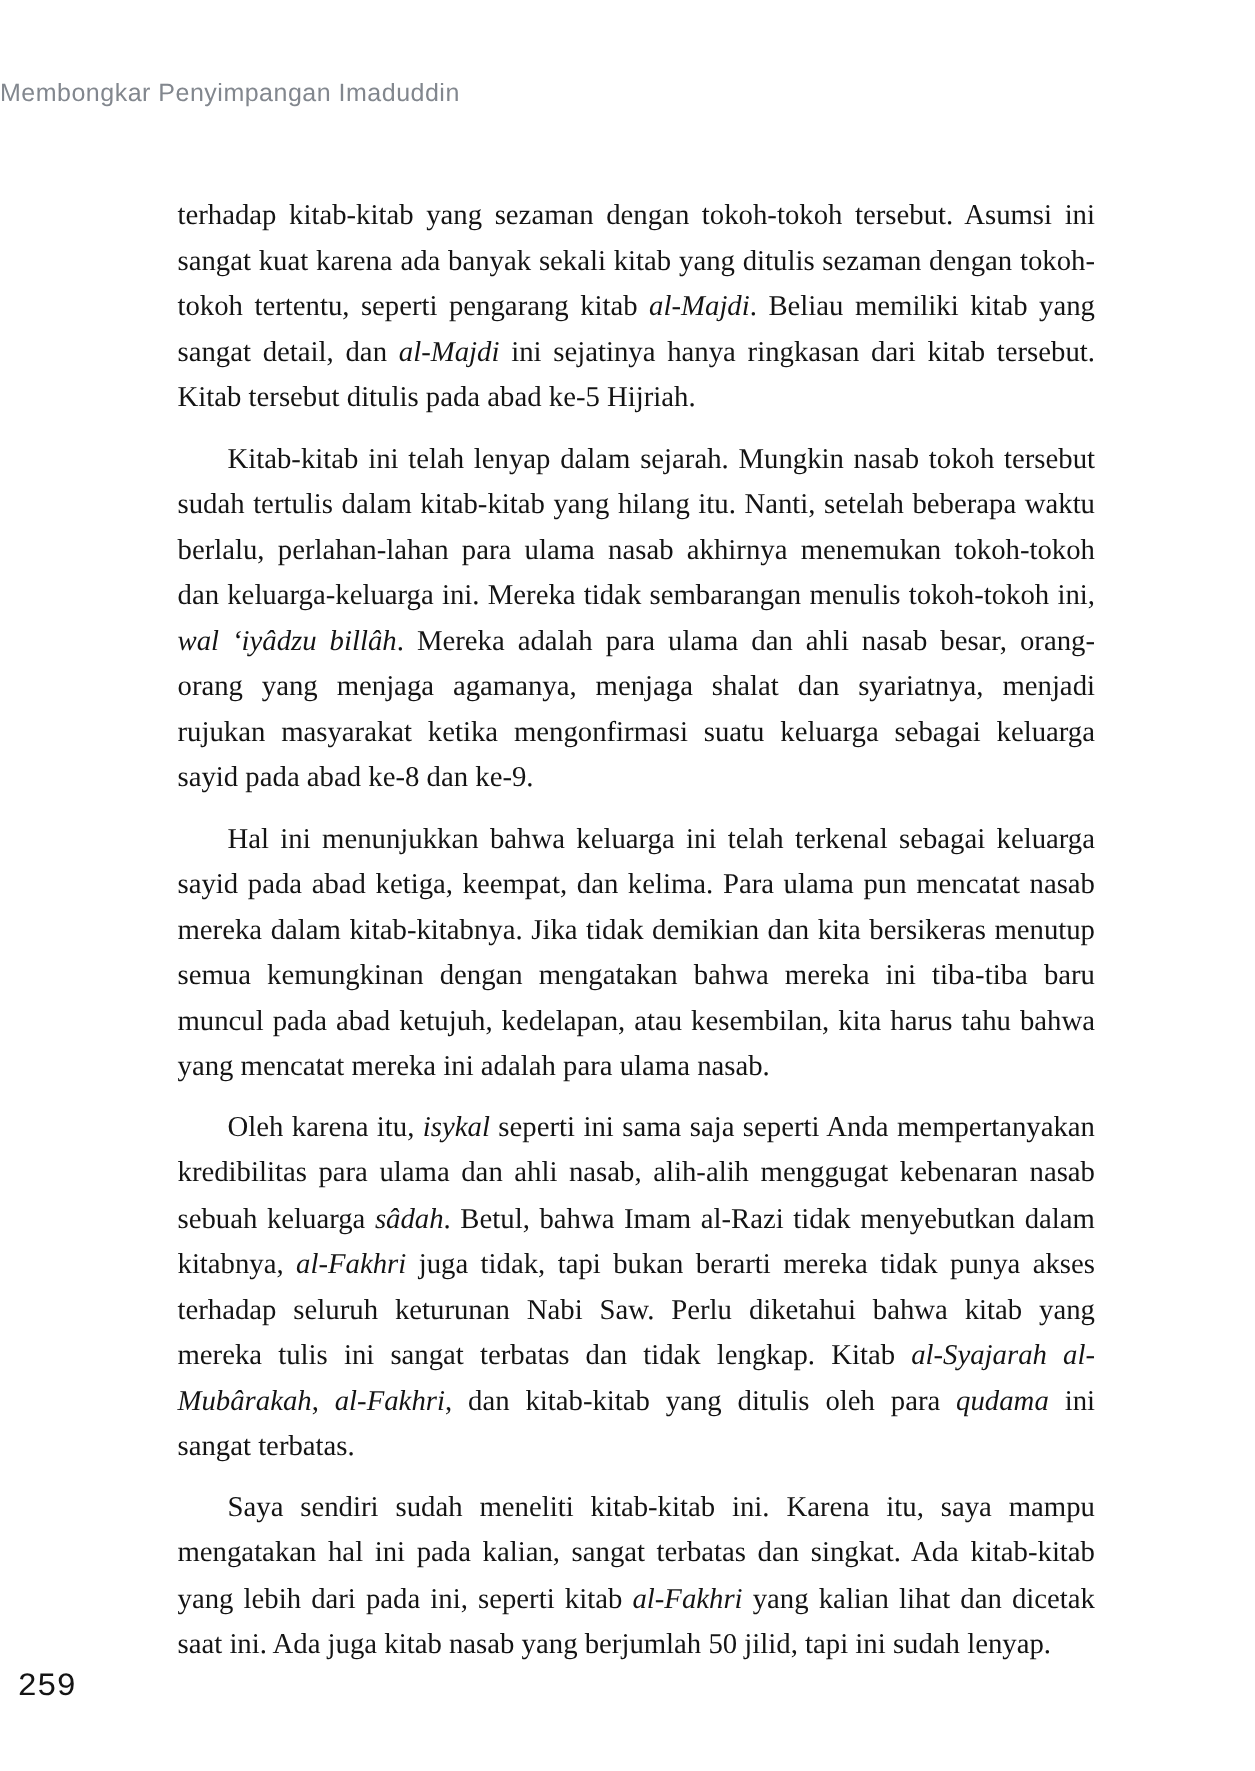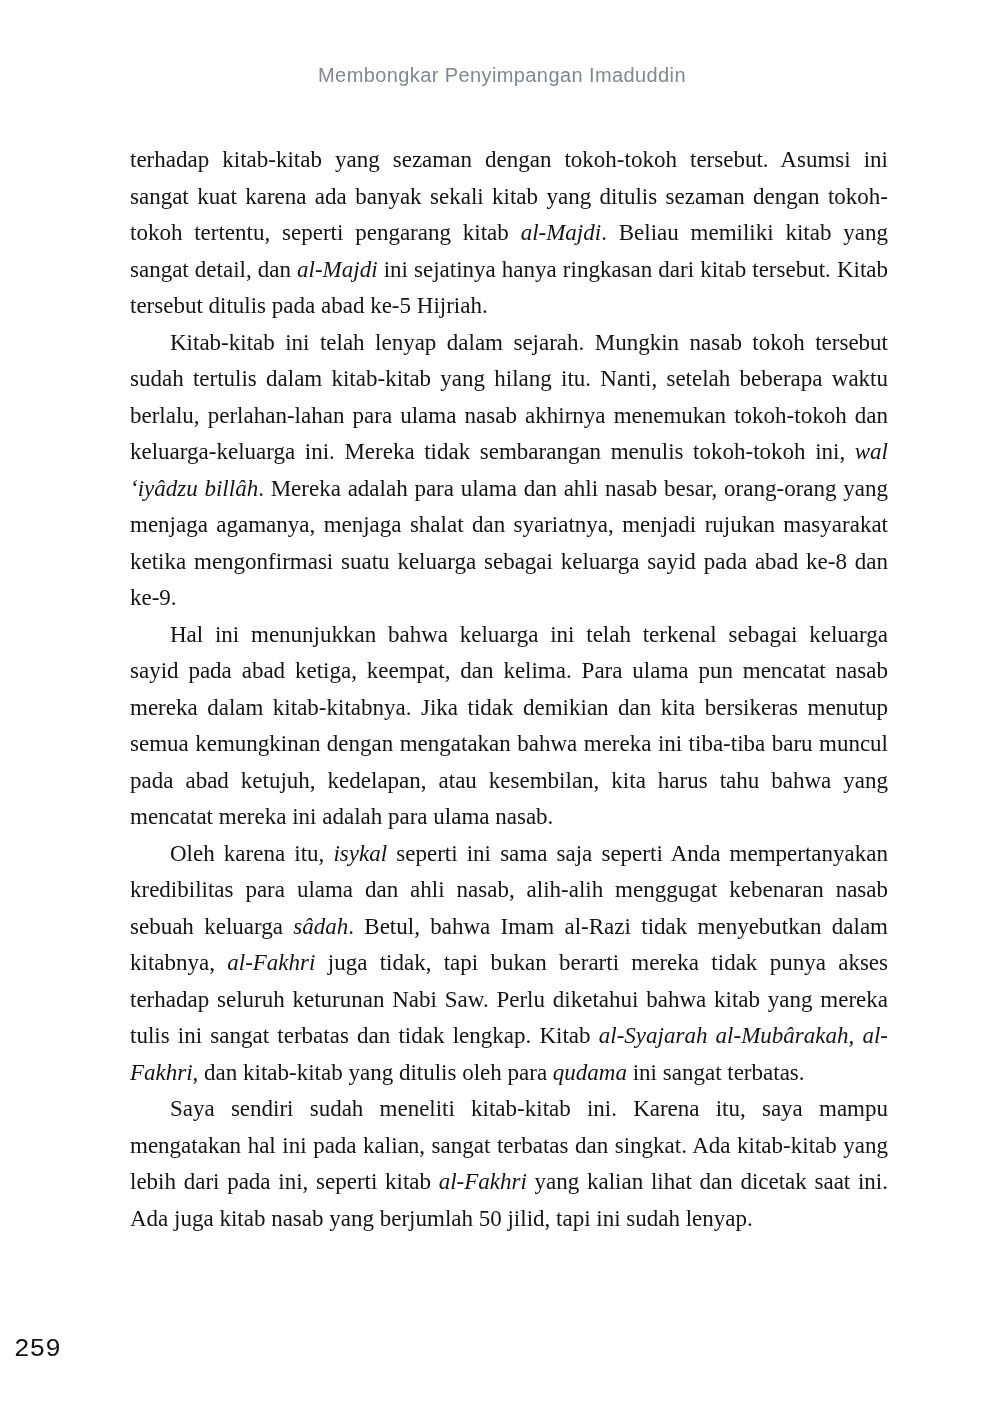--- a/index.html
+++ b/index.html
@@ -12,40 +12,40 @@
     width: 1004px;
     height: 1417px;
     background: #ffffff;
     overflow: hidden;
   }
   .running-head {
     position: absolute;
     top: 64px;
     left: 0;
     width: 100%;
-    text-align: center;
+    text-align: left;
     font-family: "Liberation Sans", sans-serif;
     font-size: 20px;
     letter-spacing: 0.4px;
     color: #82878e;
   }
   .body-text {
     position: absolute;
     top: 142px;
     left: 130px;
     width: 758px;
     font-family: "Liberation Serif", serif;
     font-size: 23px;
     line-height: 36.5px;
     color: #141414;
     text-align: justify;
     text-justify: inter-word;
   }
   .body-text p {
-    margin: 0;
+    margin: 12px;
     padding: 0;
   }
   .body-text p.indent {
     text-indent: 40px;
   }
   .body-text .em {
     font-style: italic;
   }
   .page-number {
     position: absolute;

